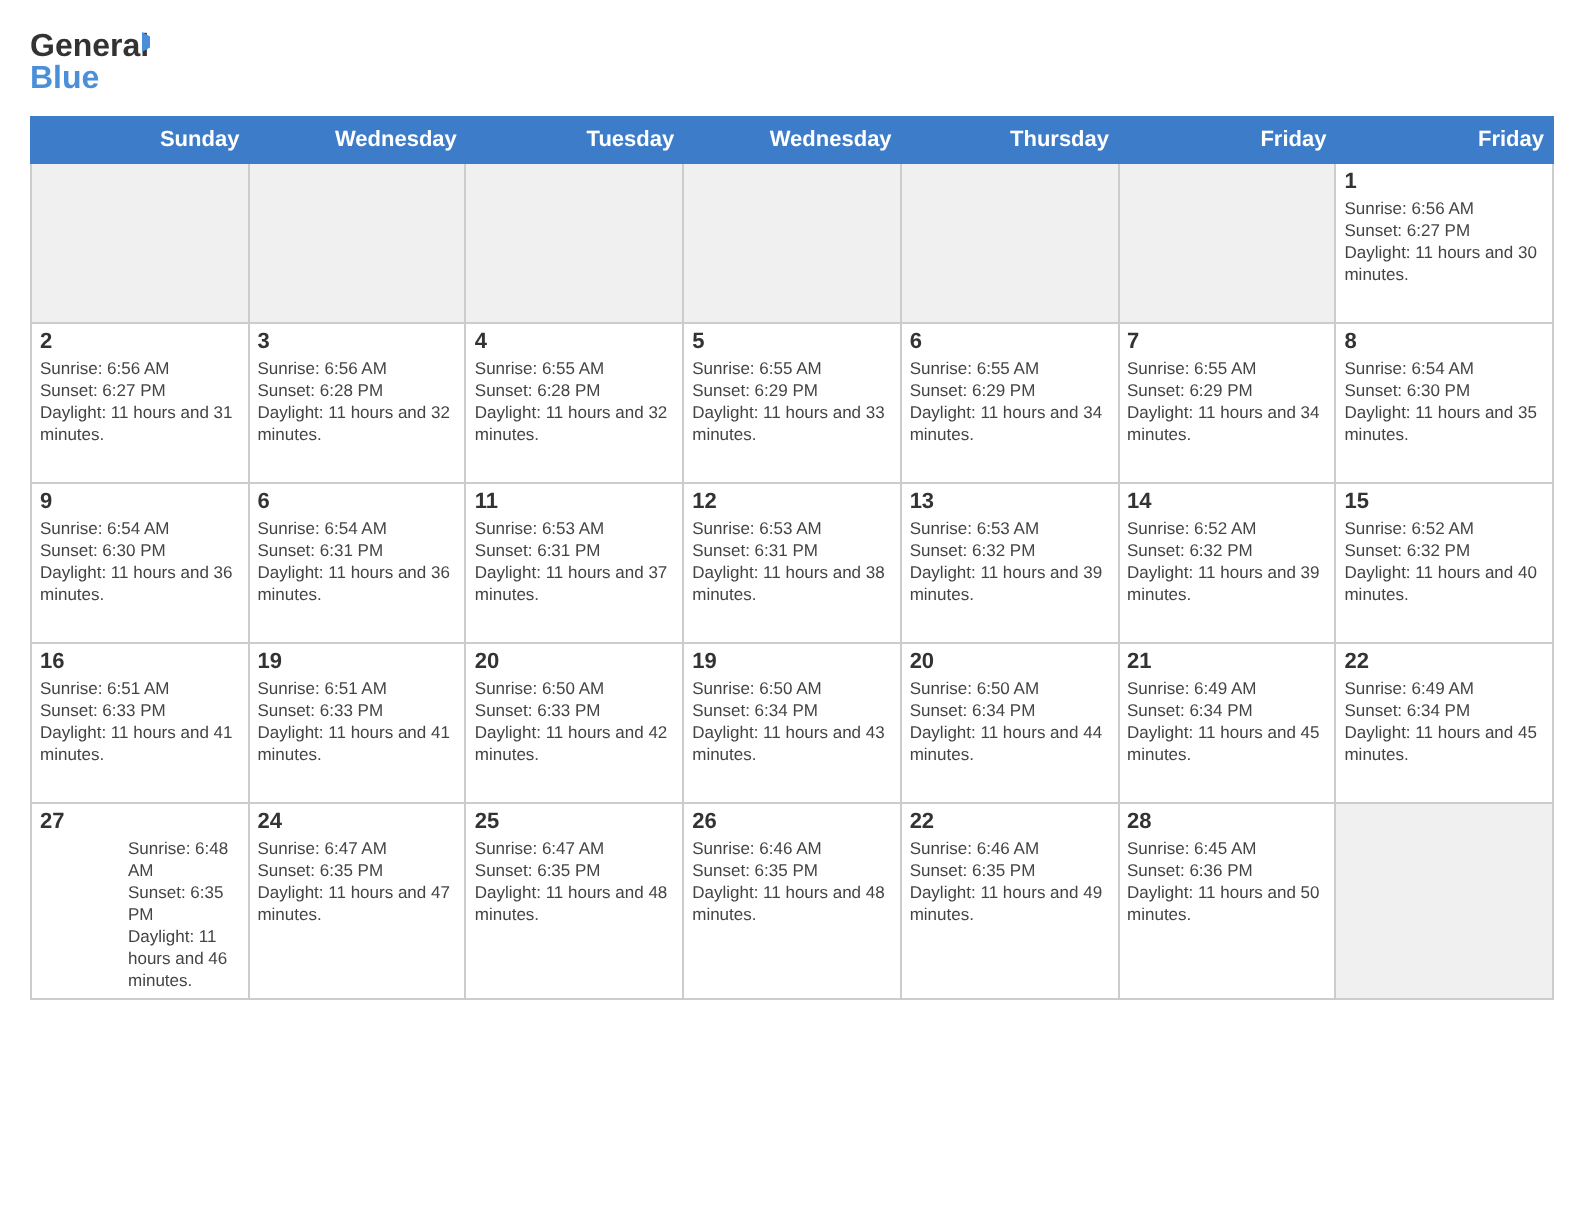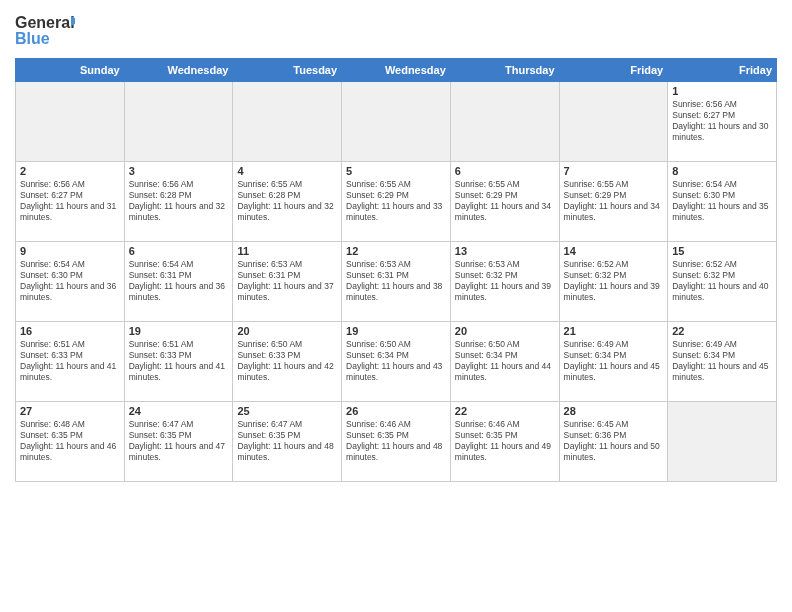--- a/index.html
+++ b/index.html
@@ -190,21 +190,21 @@
           <td class="cal-cell">
             <span class="day-num">22</span>
             <div class="cell-text" style="white-space: pre-wrap;">Sunrise: 6:49 AM
 Sunset: 6:34 PM
 Daylight: 11 hours and 45 minutes.</div>
           </td>
         </tr>
         <tr>
           <td class="cal-cell">
             <span class="day-num">27</span>
-            <div class="cell-text" style="white-space: pre-wrap;">Sunrise: 6:48 AM
+            <div class="cell-text" style="white-space: pre-wrap; margin-left: 44px;">Sunrise: 6:48 AM
 Sunset: 6:35 PM
 Daylight: 11 hours and 46 minutes.</div>
           </td>
           <td class="cal-cell">
             <span class="day-num">24</span>
             <div class="cell-text" style="white-space: pre-wrap;">Sunrise: 6:47 AM
 Sunset: 6:35 PM
 Daylight: 11 hours and 47 minutes.</div>
           </td>
           <td class="cal-cell">

